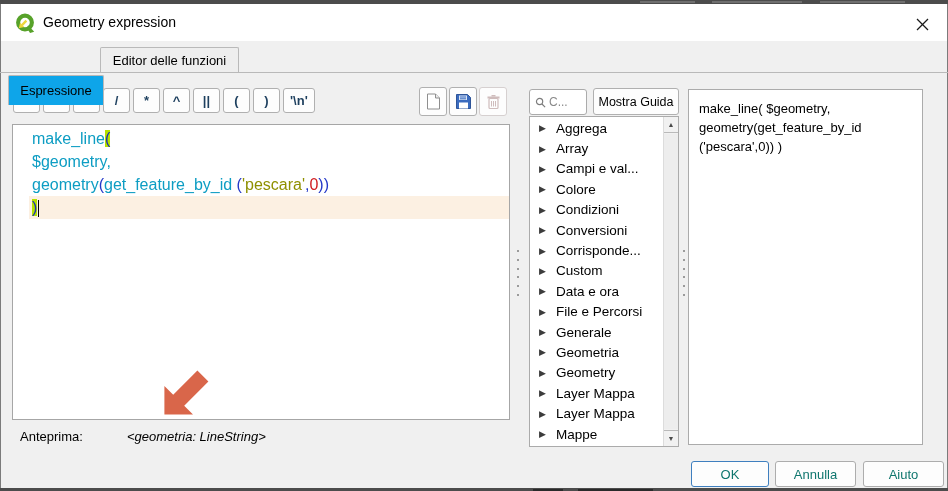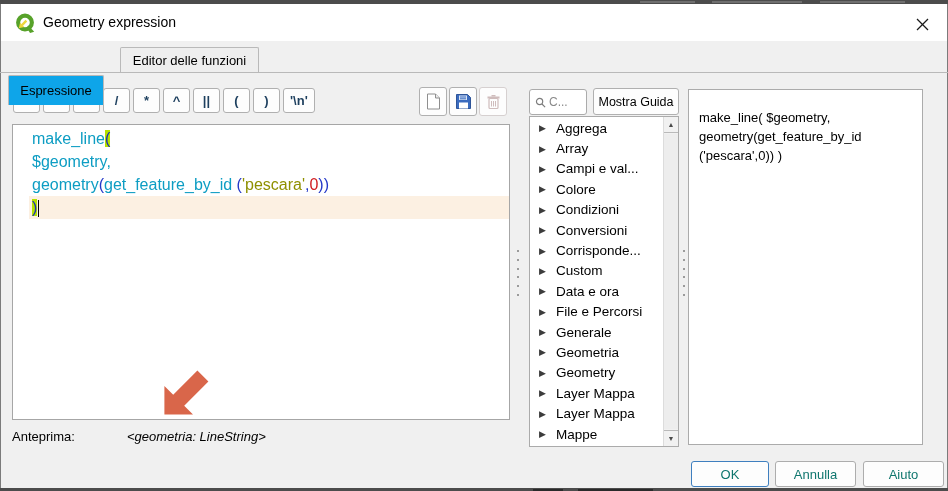--- a/index.html
+++ b/index.html
@@ -16,21 +16,21 @@
   .bottom-band .smudge{position:absolute;top:1px;height:2px;background:#2a2a2a;}
   
   .titlebar{position:absolute;left:1px;top:4px;width:946px;height:37px;background:#ffffff;}
   .titlebar .logo{position:absolute;left:13px;top:8px;width:22px;height:22px;}
   .titlebar .title{position:absolute;left:42px;top:10px;font-size:14px;color:#000;}
   .close-btn{position:absolute;right:14px;top:9px;width:22px;height:22px;display:flex;align-items:center;justify-content:center;cursor:pointer;background:none;border:none;}
   
   .tab{position:absolute;border:1px solid #b9b9b9;border-bottom:none;border-radius:2px 2px 0 0;
        display:flex;align-items:center;justify-content:center;font-size:13px;color:#000;cursor:pointer;}
   .tab.active{left:8px;top:43px;width:96px;height:30px;background:#0ea5e9;z-index:3;margin-top:32px;}
-  .tab.inactive{left:120px;top:47px;width:139px;height:26px;background:#eeeeee;z-index:1;}
+  .tab.inactive{left:100px;top:47px;width:139px;height:26px;background:#eeeeee;z-index:1;}
   .tab-line{position:absolute;left:0;top:72px;width:948px;height:1px;background:#b9b9b9;z-index:2;}
   
   .op-row{position:absolute;left:13px;top:88px;display:flex;gap:3px;}
   .op-btn{min-width:27px;height:25px;padding:0 6px;background:#fdfdfd;border:1px solid #b0b0b0;border-radius:3px;
           font-size:13px;font-weight:bold;color:#1d3f5e;cursor:pointer;font-family:"Liberation Sans",sans-serif;}
   .icon-row{position:absolute;left:419px;top:87px;display:flex;gap:2px;}
   .icon-btn{width:28px;height:29px;background:#fdfdfd;border:1px solid #b0b0b0;border-radius:3px;
             display:flex;align-items:center;justify-content:center;cursor:pointer;}
   .icon-btn.disabled{border-color:#d6d0d0;cursor:default;}
   
@@ -38,21 +38,21 @@
           border:1px solid #a6a6a6;padding:2px 0 0 16px;font-size:16px;overflow:hidden;cursor:text;}
   .code-line{height:23px;line-height:23px;white-space:pre;padding-left:3px;}
   .code-line.current{background:#fcf0e2;}
   .tk-fn{color:#0d9dc3;}
   .tk-punct{color:#2438c8;}
   .tk-str{color:#8f9000;}
   .tk-num{color:#d01c1f;}
   .tk-brace{color:#1b2fb4;background:#b5e000;}
   .caret{display:inline-block;width:1px;height:17px;background:#000;vertical-align:middle;margin-left:1px;}
   
-  .preview-label{position:absolute;left:12px;top:429px;font-size:13px;color:#000;}
+  .preview-label{position:absolute;left:20px;top:429px;font-size:13px;color:#000;}
   .preview-value{position:absolute;left:95px;top:429px;font-size:13px;font-style:italic;color:#000;margin-left:32px;}
   
   .anno-arrow{position:absolute;left:160px;top:364px;width:55px;height:55px;z-index:5;}
   
   .splitter{position:absolute;width:8px;top:250px;height:46px;display:flex;flex-direction:column;align-items:center;justify-content:space-between;cursor:col-resize;}
   .splitter i{width:2px;height:2px;background:#9b9b9b;display:block;}
   .splitter.s1{left:514px;}
   .splitter.s2{left:680px;}
   
   .search-box{position:absolute;left:529px;top:89px;width:58px;height:26px;background:#fff;border:1px solid #ababab;border-radius:3px;
@@ -65,21 +65,21 @@
   .cat-row .tri{font-size:9px;color:#3c3c3c;width:17px;flex:0 0 17px;}
   .cat-row .lbl{font-size:13.5px;color:#000;white-space:nowrap;}
   .vscroll{position:absolute;right:0;top:0;bottom:0;width:15px;background:#f1f1f1;border-left:1px solid #dcdcdc;}
   .vs-btn{position:absolute;left:0;width:14px;height:16px;display:flex;align-items:center;justify-content:center;
           font-size:7px;color:#4a4a4a;background:#f1f1f1;cursor:pointer;}
   .vs-btn.up{top:0;border-bottom:1px solid #b9b9b9;}
   .vs-btn.down{bottom:0;border-top:1px solid #b9b9b9;}
   .vs-thumb{position:absolute;left:0;top:17px;bottom:17px;width:14px;background:#ededed;cursor:grab;}
   
   .help-panel{position:absolute;left:688px;top:89px;width:235px;height:356px;background:#fff;border:1px solid #ababab;
-              padding:18px 10px;font-size:13px;line-height:19px;color:#000;}
+              padding:9px 10px;font-size:13px;line-height:19px;color:#000;}
   
   .footer-btn{position:absolute;top:461px;height:26px;background:#fdfdfd;border:1px solid #adadad;border-radius:3px;
               font-size:13px;color:#0f766e;cursor:pointer;font-family:"Liberation Sans",sans-serif;}
   .footer-btn.ok{left:691px;width:78px;border-color:#3f7fbf;}
   .footer-btn.cancel{left:775px;width:81px;}
   .footer-btn.help{left:863px;width:81px;}
 </style>
 </head>
 <body>
 

